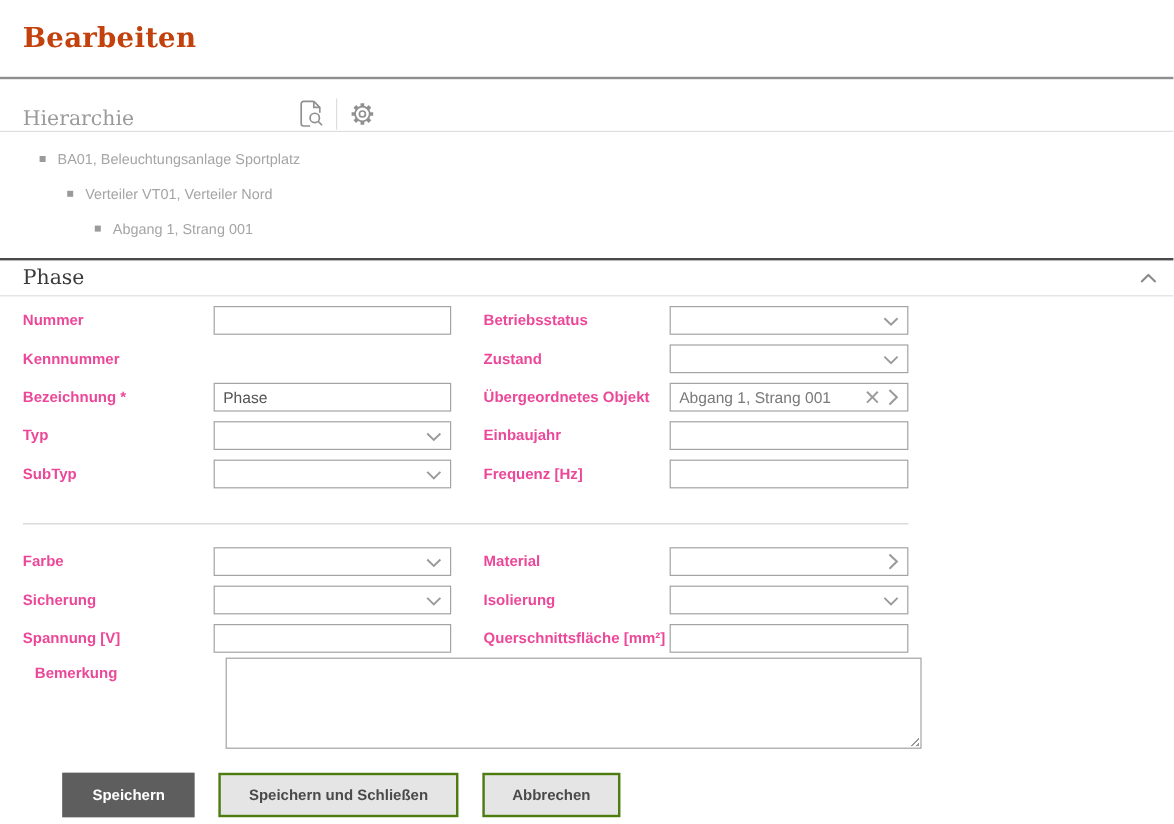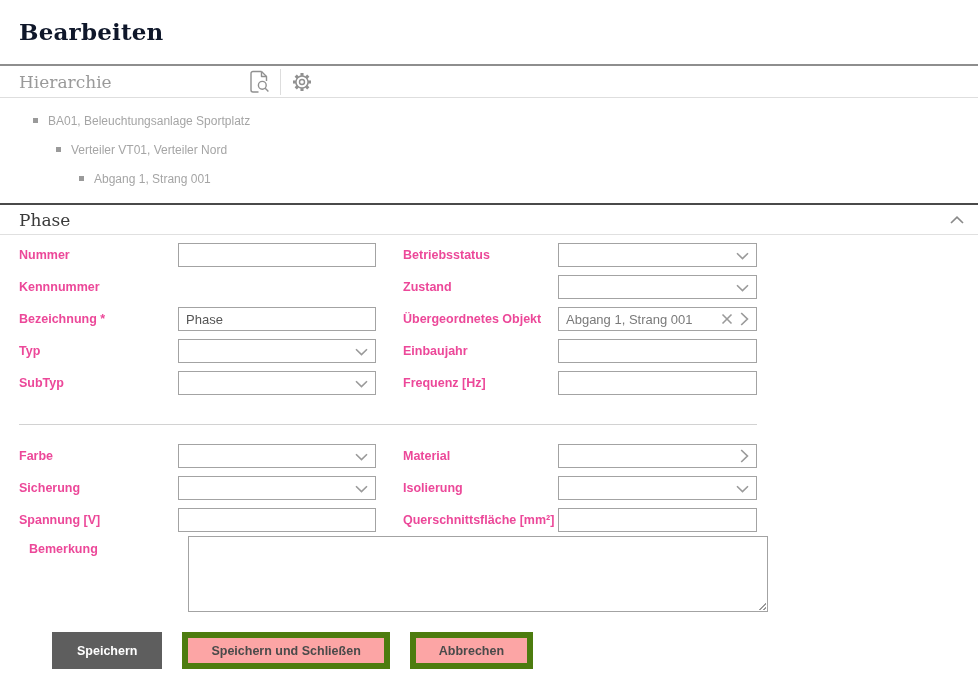--- a/index.html
+++ b/index.html
@@ -8,29 +8,29 @@
     width:978px; height:687px; overflow:hidden;
     font-family:"Liberation Sans", sans-serif;
     -webkit-font-smoothing:antialiased;
   }
   .page { position:relative; width:978px; height:687px; background:#fff; }
 
   
   .page-title {
     margin:0; padding:18px 0 0 19px;
     font-family:"DejaVu Serif", serif;
-    font-weight:700; font-size:23px; color:#0f172a; letter-spacing:.2px;
+    font-weight:700; font-size:23px; color:#c2410c; letter-spacing:.2px;
     height:48px;
   }
 
   
   .bar-hier {
-    margin-top:16px; height:34px;
+    margin-top:16px; height:46px;
     border-top:2px solid #8e8e8e; border-bottom:1px solid #dedede;
-    display:flex; align-items:center; padding-left:19px;
+    display:flex; align-items:flex-end; padding-left:19px;
   }
   .hier-title {
     font-family:"DejaVu Serif", serif; font-size:17px; color:#9a9a9a;
     width:225px;
   }
   .icon-group { display:flex; align-items:center; }
   .icon-btn {
     background:none; border:none; padding:0; margin:0;
     width:30px; height:28px; display:flex; align-items:center; justify-content:center;
     cursor:pointer;
@@ -100,21 +100,21 @@
     pointer-events:none;
   }
 
   
   .btn-row { display:flex; gap:20px; margin-top:20px; padding-left:19px; }
   .btn {
     height:37px; font-family:inherit; font-weight:bold; font-size:12.5px;
     cursor:pointer; border-radius:0;
   }
   .btn-primary { background:#5e5e5e; color:#fff; border:1px solid #5e5e5e; padding:0 24px;margin-left:33px; }
-  .btn-secondary { background:#fca5a5; color:#4a4a4a; border:6px solid #4d7c0f; padding:0 23px; }
+  .btn-secondary { background:#e5e5e5; color:#4a4a4a; border:2px solid #4d7c0f; padding:0 23px; }
 </style>
 </head>
 <body>
 
 <div class="page">
 
   <h1 class="page-title">Bearbeiten</h1>
 
   <div class="bar-hier">
     <span class="hier-title">Hierarchie</span>

